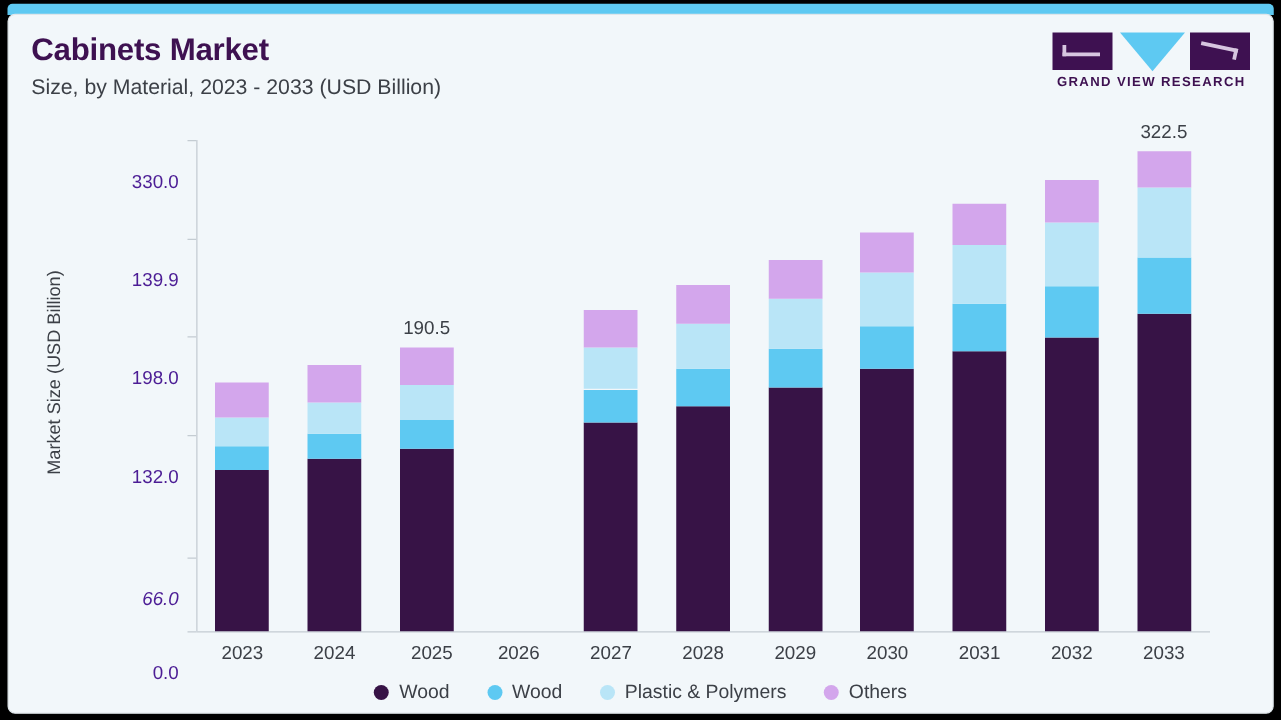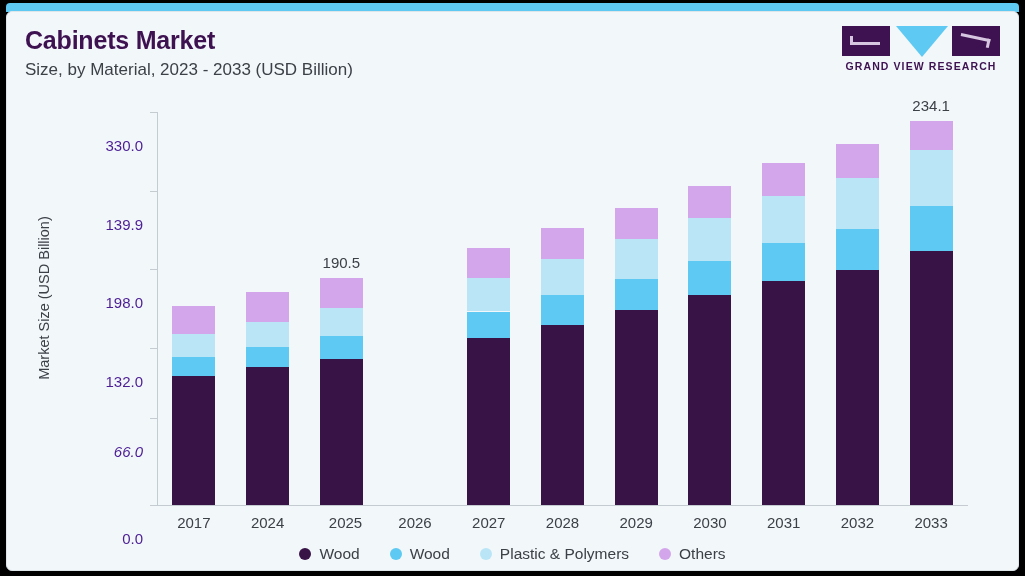--- a/index.html
+++ b/index.html
@@ -159,21 +159,21 @@
             <div class="tk"></div>
           </div>
           <div class="ytick" style="top: 179.2px;">
             <div class="lbl">198.0</div>
             <div class="tk"></div>
           </div>
           <div class="ytick" style="top: 257.8px;">
             <div class="lbl">132.0</div>
             <div class="tk"></div>
           </div>
-          <div class="ytick" style="top: 328px; font-style: italic;">
+          <div class="ytick" style="top: 356px; font-style: italic;">
             <div class="lbl">66.0</div>
             <div class="tk"></div>
           </div>
           <div class="ytick" style="top: 415px;">
             <div class="lbl">0.0</div>
             <div class="tk"></div>
           </div>
         </div>
       <div class="bars" id="bars" style="top: 0px; height: 415px;">
           <div class="bar-group" style="left: 15.3636px; width: 43px; height: 198.882px; bottom: 0px;">
@@ -229,25 +229,25 @@
             <div class="seg" style="height: 235.205px; bottom: 0px; background: rgb(55, 19, 70);"></div>
             <div class="seg" style="height: 40.4909px; bottom: 235.205px; background: rgb(94, 201, 242);"></div>
             <div class="seg" style="height: 51.2091px; bottom: 275.695px; background: rgb(185, 229, 247);"></div>
             <div class="seg" style="height: 34.5364px; bottom: 326.905px; background: rgb(211, 166, 236);"></div>
           </div>
           <div class="bar-group" style="left: 752.636px; width: 43px; height: 384.068px; bottom: 0px;">
             <div class="seg" style="height: 254.259px; bottom: 0px; background: rgb(55, 19, 70);"></div>
             <div class="seg" style="height: 44.6591px; bottom: 254.259px; background: rgb(94, 201, 242);"></div>
             <div class="seg" style="height: 56.5682px; bottom: 298.918px; background: rgb(185, 229, 247);"></div>
             <div class="seg" style="height: 28.5818px; bottom: 355.486px; background: rgb(211, 166, 236);"></div>
-            <div class="bar-total-label" style="bottom: 391.068px;">234.1</div>
+            <div class="bar-total-label" style="bottom: 391.068px;">322.5</div>
           </div>
         </div>
       <div id="xticks">
-          <div class="xtick-label" style="left: 155.364px; width: 63px;">2017</div>
+          <div class="xtick-label" style="left: 155.364px; width: 63px;">2023</div>
           <div class="xtick-label" style="left: 229.091px; width: 63px;">2024</div>
           <div class="xtick-label" style="left: 307px; width: 63px;">2025</div>
           <div class="xtick-label" style="left: 376.545px; width: 63px;">2026</div>
           <div class="xtick-label" style="left: 450.273px; width: 63px;">2027</div>
           <div class="xtick-label" style="left: 524px; width: 63px;">2028</div>
           <div class="xtick-label" style="left: 597.727px; width: 63px;">2029</div>
           <div class="xtick-label" style="left: 671.455px; width: 63px;">2030</div>
           <div class="xtick-label" style="left: 745.182px; width: 63px;">2031</div>
           <div class="xtick-label" style="left: 818.909px; width: 63px;">2032</div>
           <div class="xtick-label" style="left: 892.636px; width: 63px;">2033</div>

